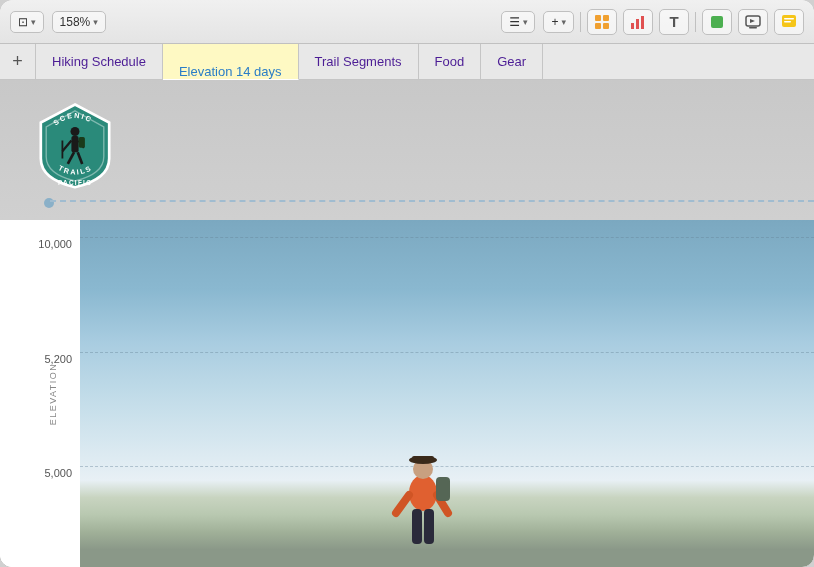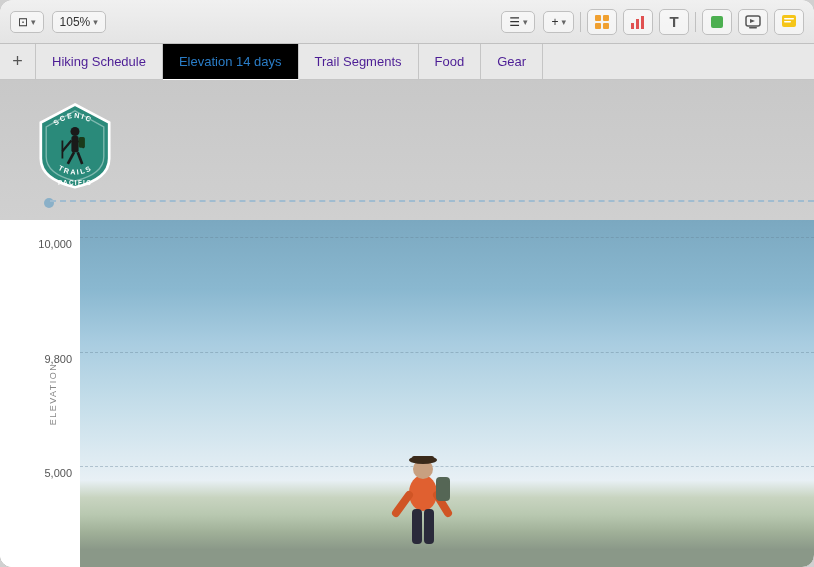--- a/index.html
+++ b/index.html
@@ -131,24 +131,25 @@
       align-items: center;
       padding: 0 16px;
       font-size: 13px;
       color: #4c1d95;
       border-right: 1px solid #c5c5c5;
       cursor: pointer;
       white-space: nowrap;
     }
 
     .tab.active {
-      background: #000000;
+      background: #fef9c3;
       color: #2a7dc7;
       border-bottom: 1px solid white;
       margin-bottom: -1px;
+      align-items: flex-end;
     }
 
     
     .content-area {
       flex: 1;
       display: flex;
       flex-direction: column;
       background: #d8d8d8;
       overflow: hidden;
       position: relative;
@@ -294,21 +295,21 @@
 
   <div class="toolbar">
     <div class="toolbar-left">
 
       <div class="toolbar-btn">
         <span>⊡</span>
         <span class="chevron">▾</span>
       </div>
 
       <div class="toolbar-btn">
-        <span>105%</span>
+        <span>158%</span>
         <span class="chevron">▾</span>
       </div>
     </div>
 
     <div class="toolbar-center">
 
       <div class="toolbar-btn">
         <span>☰</span>
         <span class="chevron">▾</span>
       </div>
@@ -438,21 +439,21 @@
       <div class="dashed-line"></div>
     </div>
 
     <div class="chart-area">
 
       <div class="y-axis">
         <div style="position:relative; width:100%; height:100%;">
           <span class="elevation-label" style="position:absolute; left:14px; top:50%; transform:translateY(-50%) rotate(-90deg); transform-origin:center; font-size:9px; color:#888; letter-spacing:1.5px; white-space:nowrap;">ELEVATION</span>
         </div>
         <span class="y-axis-label" style="position:absolute;top:18px;right:8px;">10,000</span>
-        <span class="y-axis-label" style="position:absolute;top:calc(18px + 33%);right:8px;">9,800</span>
+        <span class="y-axis-label" style="position:absolute;top:calc(18px + 33%);right:8px;">5,200</span>
         <span class="y-axis-label" style="position:absolute;top:calc(18px + 66%);right:8px;">5,000</span>
       </div>
 
       <div class="chart-content">
 
         <div class="chart-bg"></div>
 
         <div class="grid-line" style="top:5%;"></div>
         <div class="grid-line" style="top:38%;"></div>
         <div class="grid-line" style="top:71%;"></div>

